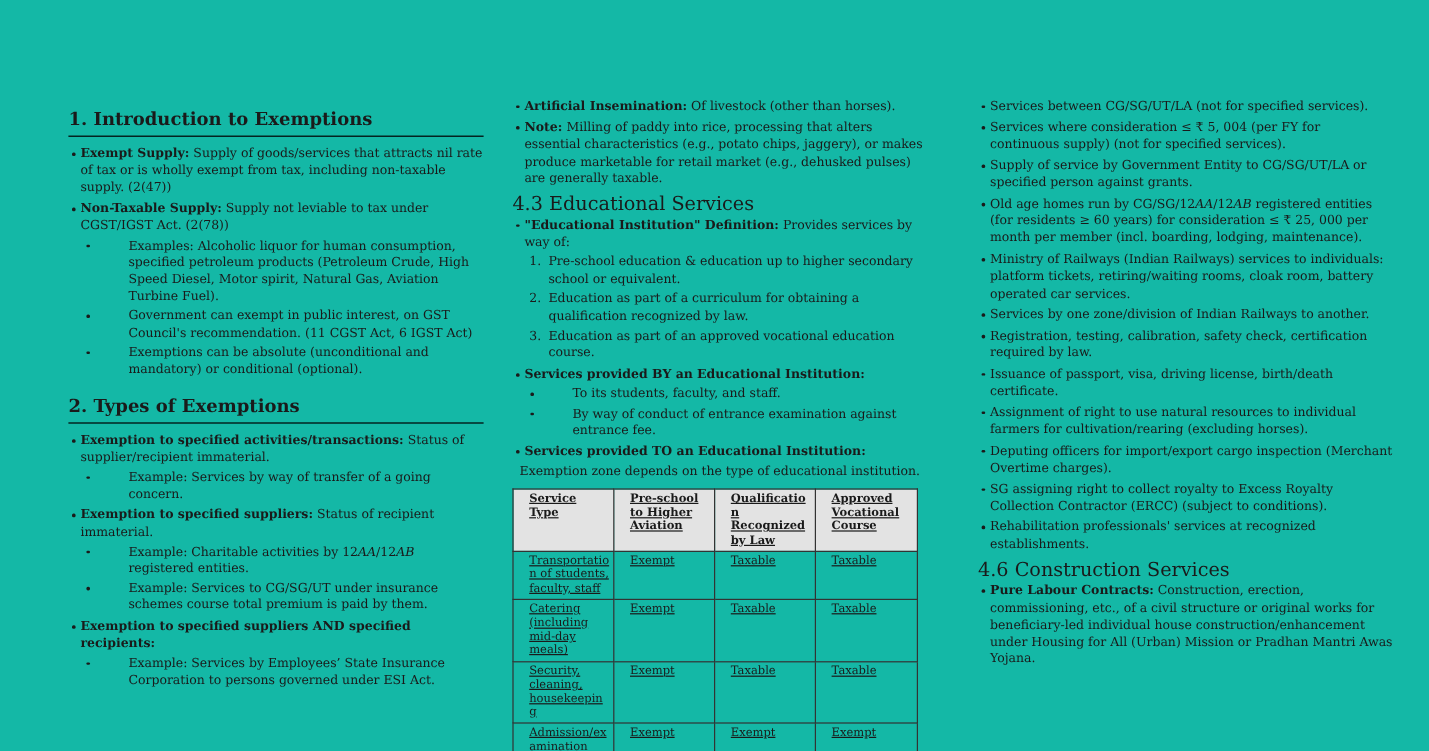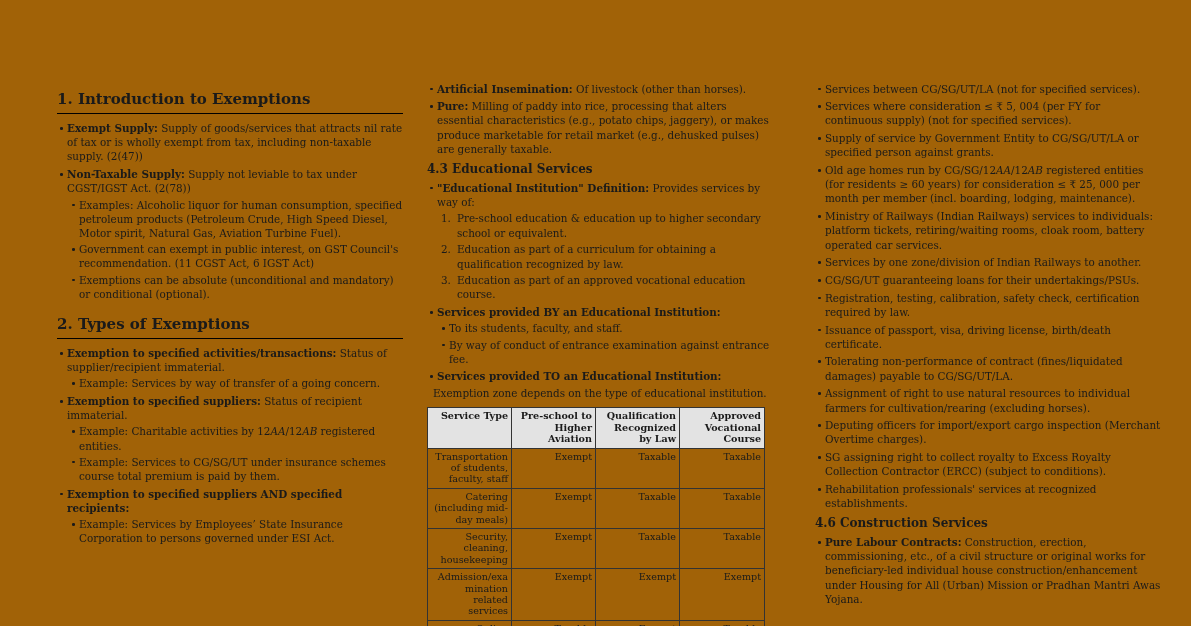--- a/index.html
+++ b/index.html
@@ -1,41 +1,41 @@
 <!DOCTYPE html>
 <html><head>
 <meta charset="utf-8">
 <style>
   html,body{margin:0;padding:0;background:#ffffff;}
   .page{
-    position:relative;width:1191px;height:626px;overflow:hidden;background:#a16207;
+    position:relative;width:1191px;height:626px;overflow:hidden;background:#14b8a6;
     font-family:"DejaVu Serif","Liberation Serif",serif;color:#1a1a1a;
     font-size:10.4px;line-height:14.2px;
   }
   .col{position:absolute;top:78px;width:346px;}
   .col1{left:57px}.col2{left:427px}.col3{left:815px}
   .h1{font-size:15px;font-weight:bold;line-height:18px;border-bottom:1.5px solid #000;
       padding-bottom:5px;margin:14px 0 7px 0;}
   .col .h1:first-child{margin-top:12px;}
-  .h3{font-size:12px;font-weight:bold;line-height:15px;margin:6px 0 3px 0;}
+  .h3{font-size:16px;font-weight:normal;line-height:15px;margin:6px 0 3px 0;}
   .row{display:flex;align-items:flex-start;justify-content:space-between;}
   .li1{margin-top:3.5px;}
-  .li2{margin-left:12px;margin-top:2px;}
+  .li2{margin-left:12px;margin-top:2px;gap:28px;}
   .oli{margin-left:14px;margin-top:2.5px;}
   .marker{flex:0 0 10px;}
   .marker::before{content:"";display:block;width:2.6px;height:2.6px;border-radius:50%;
       background:#1a1a1a;margin-top:6px;margin-left:3px;}
   .num{flex:0 0 16px;}
   .txt{flex:1 1 auto;}
   .lead{font-weight:bold;}
   .cont{margin-left:6px;margin-top:2.5px;}
   table.tbl{border-collapse:collapse;table-layout:fixed;width:337px;margin-top:7px;
       font-size:9.6px;line-height:11.4px;}
-  table.tbl th,table.tbl td{border:1px solid #333;padding:2px 3px 3px 3px;text-align:right;
-      vertical-align:top;overflow-wrap:break-word;word-break:break-word;}
+  table.tbl th,table.tbl td{border:1px solid #333;padding:2px 3px 3px 13px;text-align:left;
+      vertical-align:top;overflow-wrap:break-word;word-break:break-word;text-decoration:underline;}
   table.tbl th{background:#e3e3e3;font-weight:bold;}
 </style>
 </head>
 <body>
 
 <div class="page">
   <div class="col col1">
       <div class="h1">1. Introduction to Exemptions</div>
       <div class="row li1">
         <span class="marker"></span>
@@ -87,21 +87,21 @@
         <span class="txt"><span>Example: Services by Employees’ State Insurance Corporation to persons governed under ESI Act.</span></span>
       </div>
     </div>
   <div class="col col2">
       <div class="row li1">
         <span class="marker"></span>
         <span class="txt"><b class="lead">Artificial Insemination:</b> <span>Of livestock (other than horses).</span></span>
       </div>
       <div class="row li1">
         <span class="marker"></span>
-        <span class="txt"><b class="lead">Pure:</b> <span>Milling of paddy into rice, processing that alters essential characteristics (e.g., potato chips, jaggery), or makes produce marketable for retail market (e.g., dehusked pulses) are generally taxable.</span></span>
+        <span class="txt"><b class="lead">Note:</b> <span>Milling of paddy into rice, processing that alters essential characteristics (e.g., potato chips, jaggery), or makes produce marketable for retail market (e.g., dehusked pulses) are generally taxable.</span></span>
       </div>
       <div class="h3">4.3 Educational Services</div>
       <div class="row li1">
         <span class="marker"></span>
         <span class="txt"><b class="lead">"Educational Institution" Definition:</b> <span>Provides services by way of:</span></span>
       </div>
       <div class="row oli">
         <span class="num">1.</span>
         <span class="txt">Pre-school education &amp; education up to higher secondary school or equivalent.</span>
       </div>
@@ -199,33 +199,25 @@
       <div class="row li1">
         <span class="marker"></span>
         <span class="txt"><span>Ministry of Railways (Indian Railways) services to individuals: platform tickets, retiring/waiting rooms, cloak room, battery operated car services.</span></span>
       </div>
       <div class="row li1">
         <span class="marker"></span>
         <span class="txt"><span>Services by one zone/division of Indian Railways to another.</span></span>
       </div>
       <div class="row li1">
         <span class="marker"></span>
-        <span class="txt"><span>CG/SG/UT guaranteeing loans for their undertakings/PSUs.</span></span>
-      </div>
-      <div class="row li1">
-        <span class="marker"></span>
         <span class="txt"><span>Registration, testing, calibration, safety check, certification required by law.</span></span>
       </div>
       <div class="row li1">
         <span class="marker"></span>
         <span class="txt"><span>Issuance of passport, visa, driving license, birth/death certificate.</span></span>
-      </div>
-      <div class="row li1">
-        <span class="marker"></span>
-        <span class="txt"><span>Tolerating non-performance of contract (fines/liquidated damages) payable to CG/SG/UT/LA.</span></span>
       </div>
       <div class="row li1">
         <span class="marker"></span>
         <span class="txt"><span>Assignment of right to use natural resources to individual farmers for cultivation/rearing (excluding horses).</span></span>
       </div>
       <div class="row li1">
         <span class="marker"></span>
         <span class="txt"><span>Deputing officers for import/export cargo inspection (Merchant Overtime charges).</span></span>
       </div>
       <div class="row li1">

